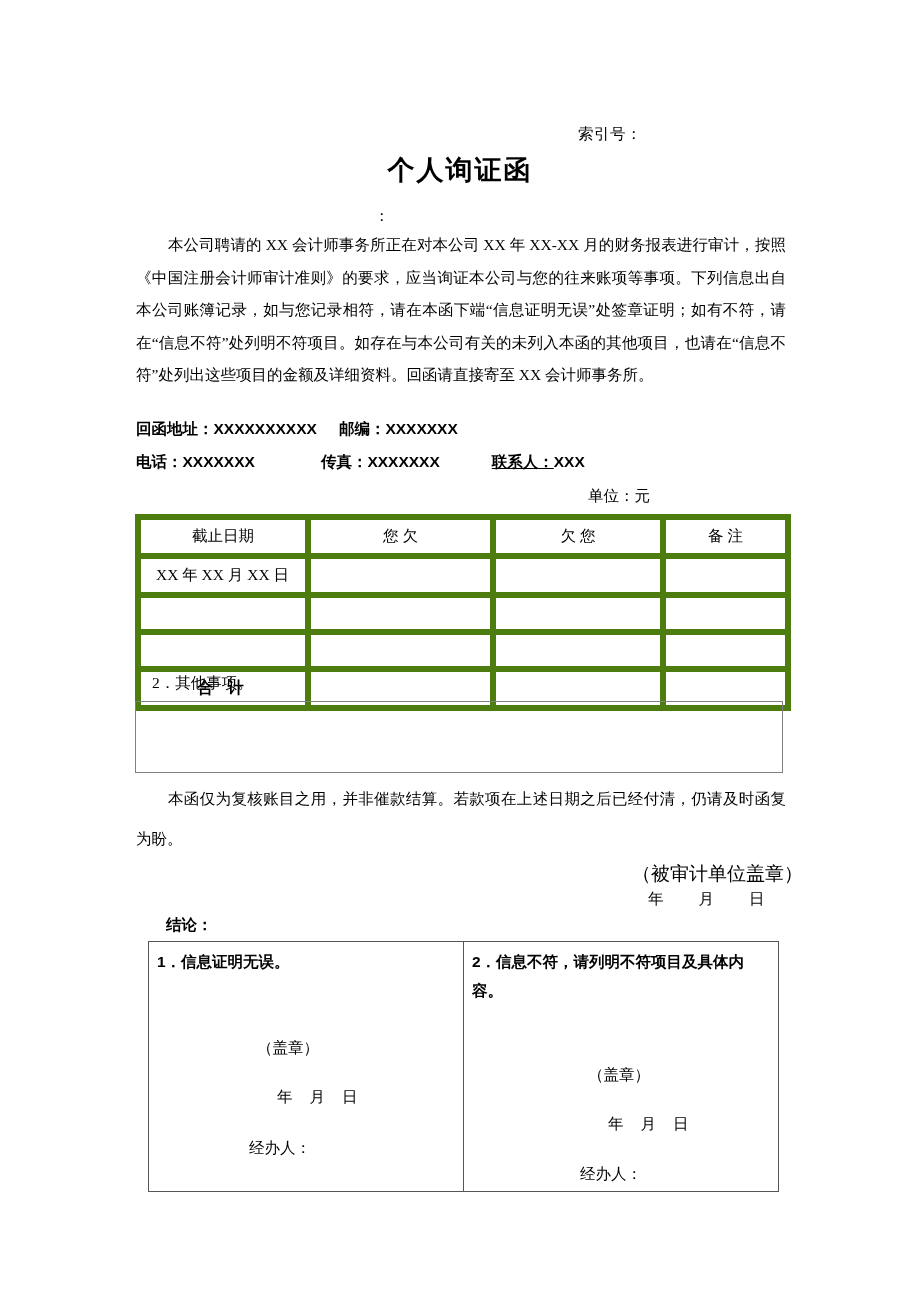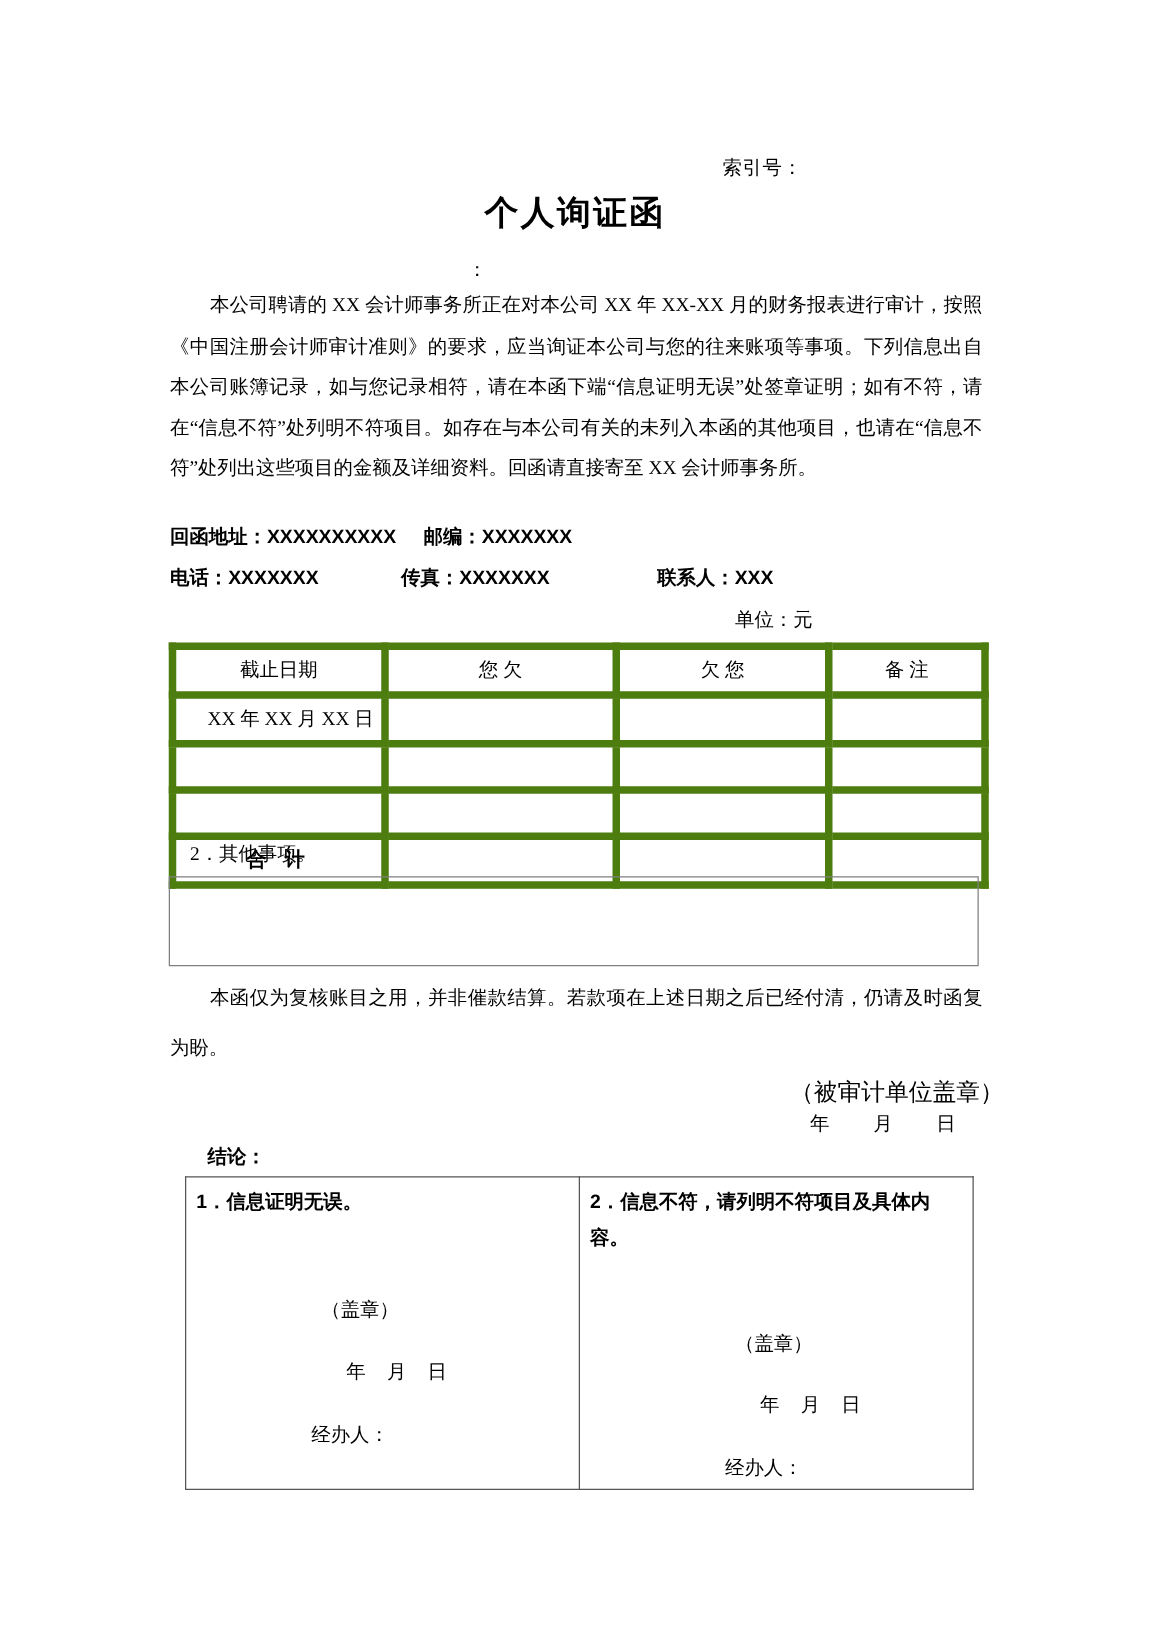--- a/index.html
+++ b/index.html
@@ -71,21 +71,21 @@
     position: absolute;
     font-family: "Liberation Sans", "DejaVu Sans", sans-serif;
     font-weight: bold;
     font-size: 15.5px;
     white-space: nowrap;
   }
   .contact-1 { left: 136px; top: 419px; }
   .contact-2 { left: 136px; top: 452px; }
 
   .contact-2 .seg-fax { margin-left: 66px; }
-  .contact-2 .seg-person { margin-left: 86px; }
+  .contact-2 .seg-person { margin-left: 52px; text-decoration: underline; }
   .contact-1 .seg-zip { margin-left: 22px; }
 
   
   .item1-line {
     position: absolute;
     left: 136px;
     top: 486px;
     font-size: 15.5px;
     white-space: nowrap;
   }
@@ -112,21 +112,21 @@
     padding: 0 6px;
     height: 33px;
     vertical-align: middle;
   }
   .acct-table .c1 { width: 170px; }
   .acct-table .c2 { width: 185px; }
   .acct-table .c3 { width: 170px; }
   .acct-table .c4 { width: 125px; }
 
   .acct-table .hdr { text-align: center; }
-  .acct-table .date-cell { text-align: right; padding-left: 5px; }
+  .acct-table .date-cell { text-align: center; padding-left: 5px; }
   .acct-table .blank-row td { height: 31px; }
   .acct-table .total-cell {
     text-align: center;
     font-family: "Liberation Sans", "DejaVu Sans", sans-serif;
     font-weight: bold;
     letter-spacing: 5px;
     font-size: 16px;
   }
 
   

